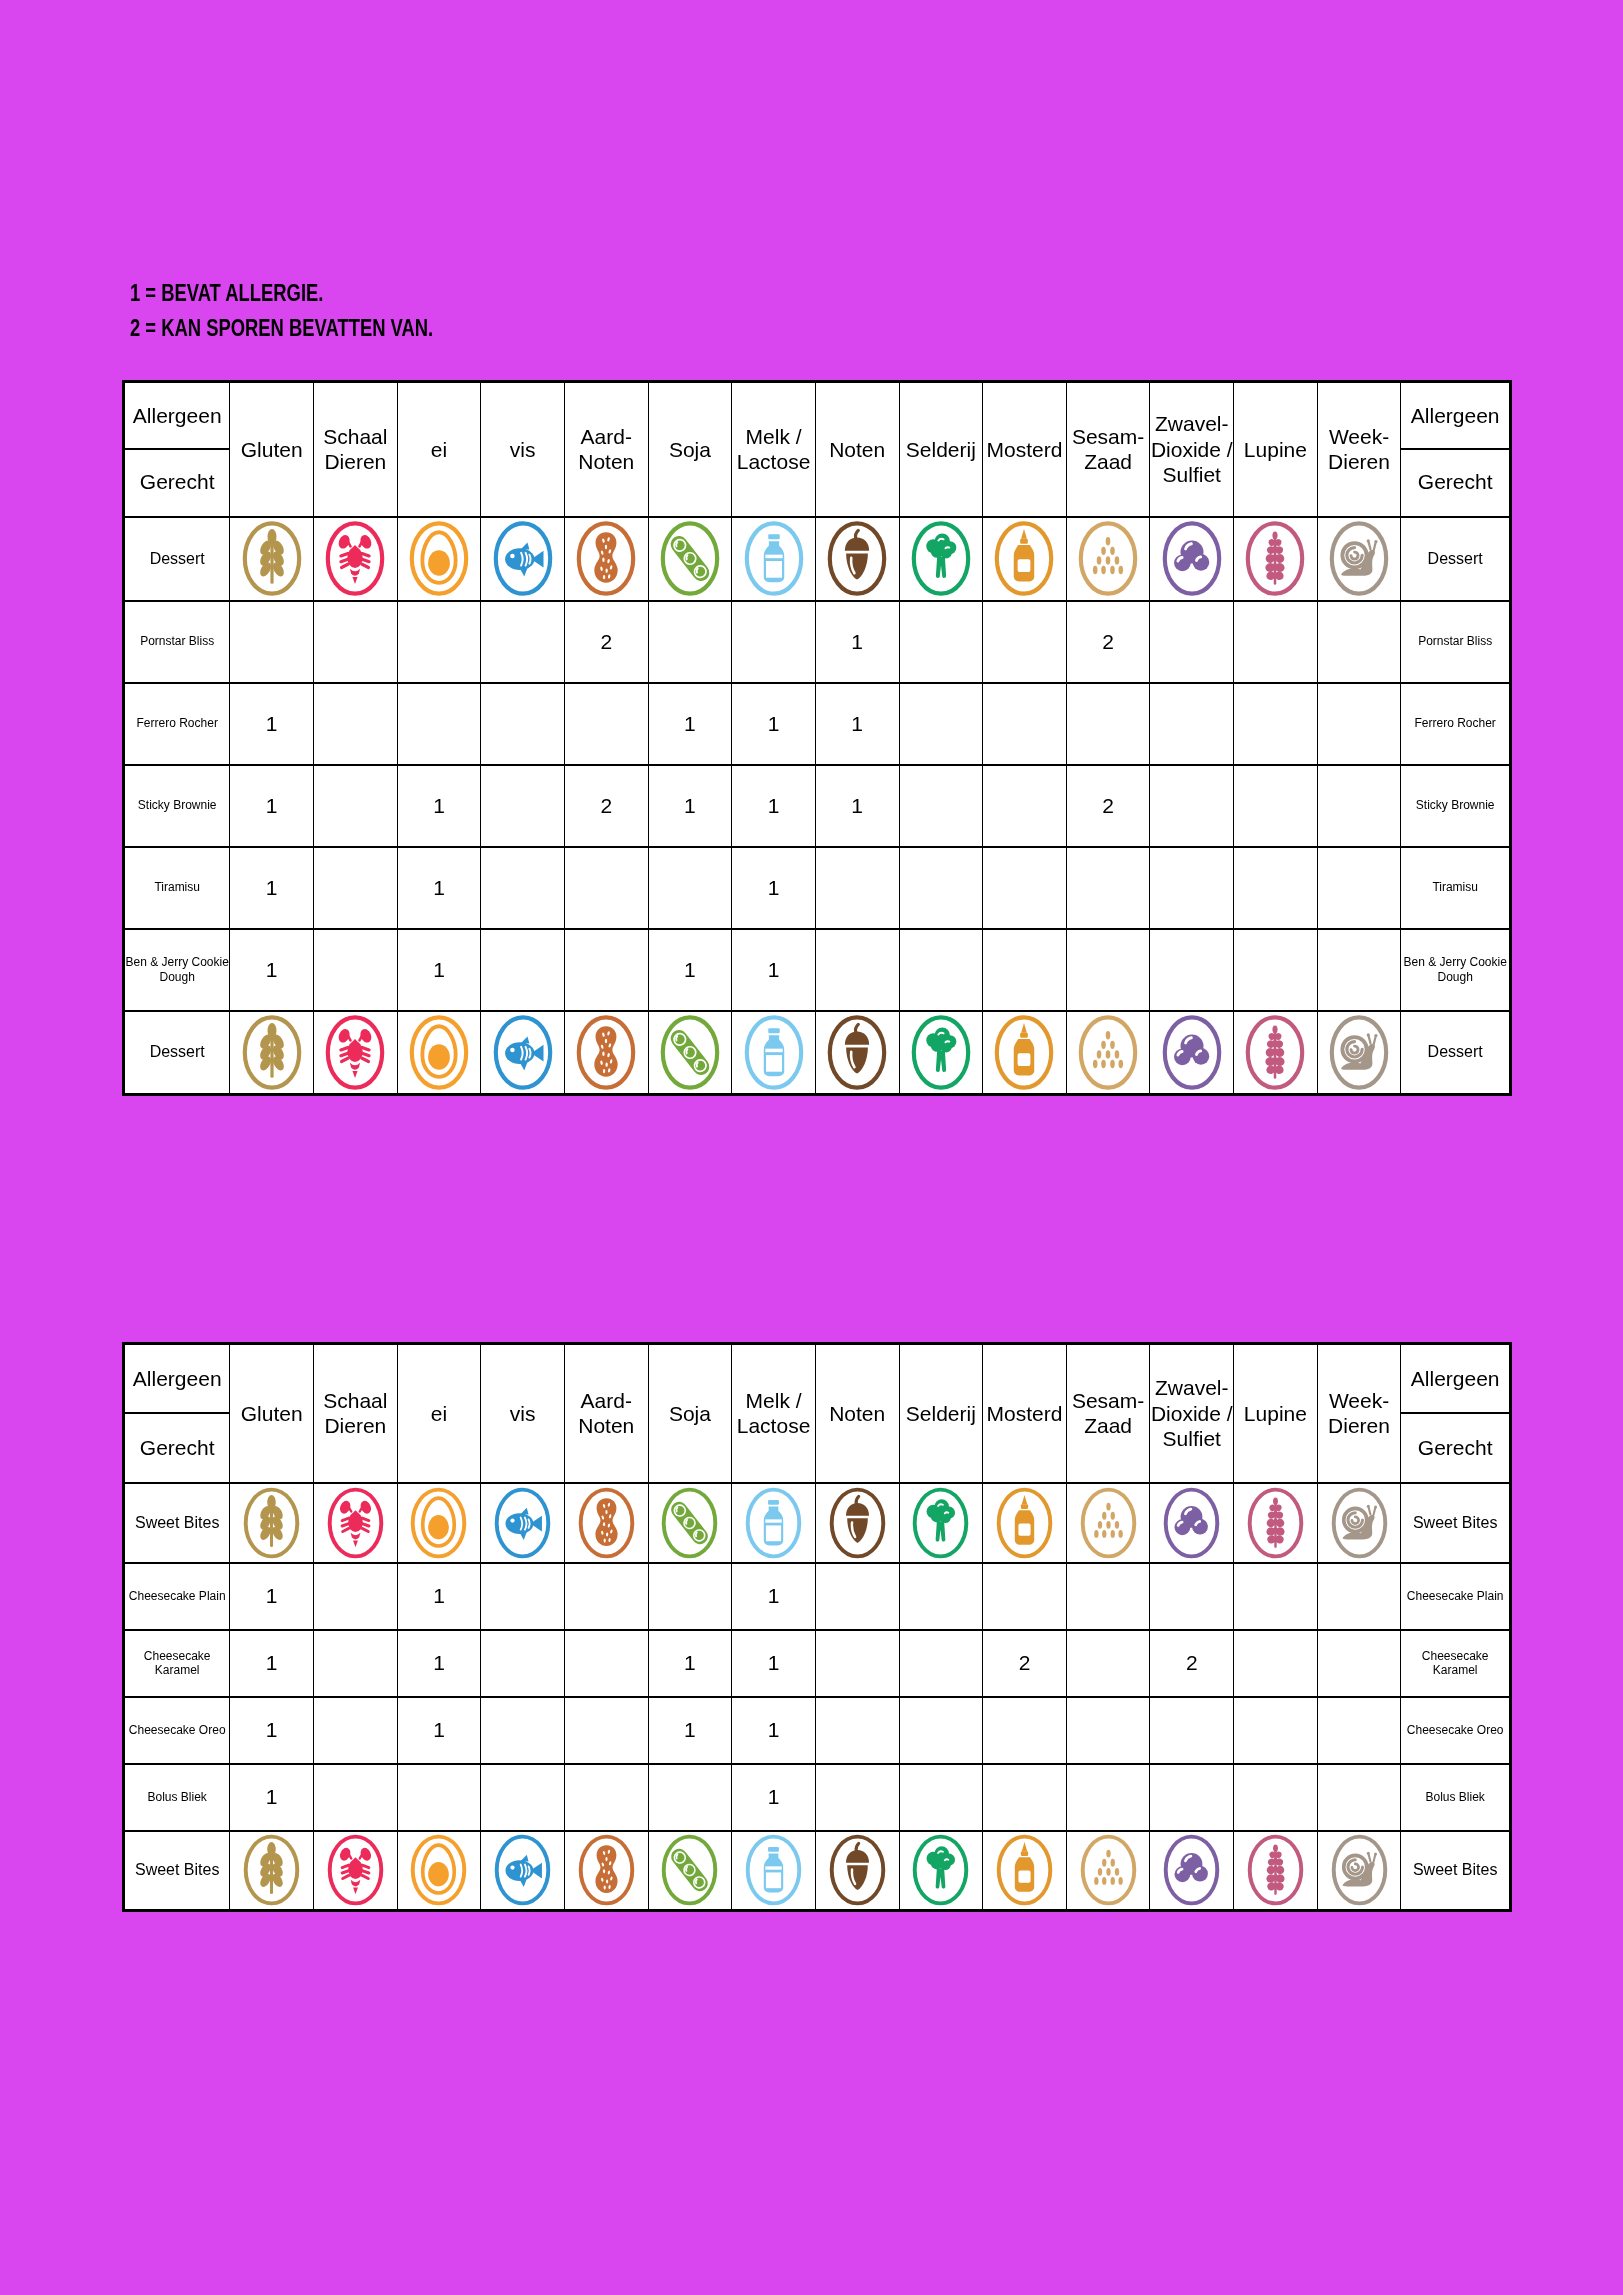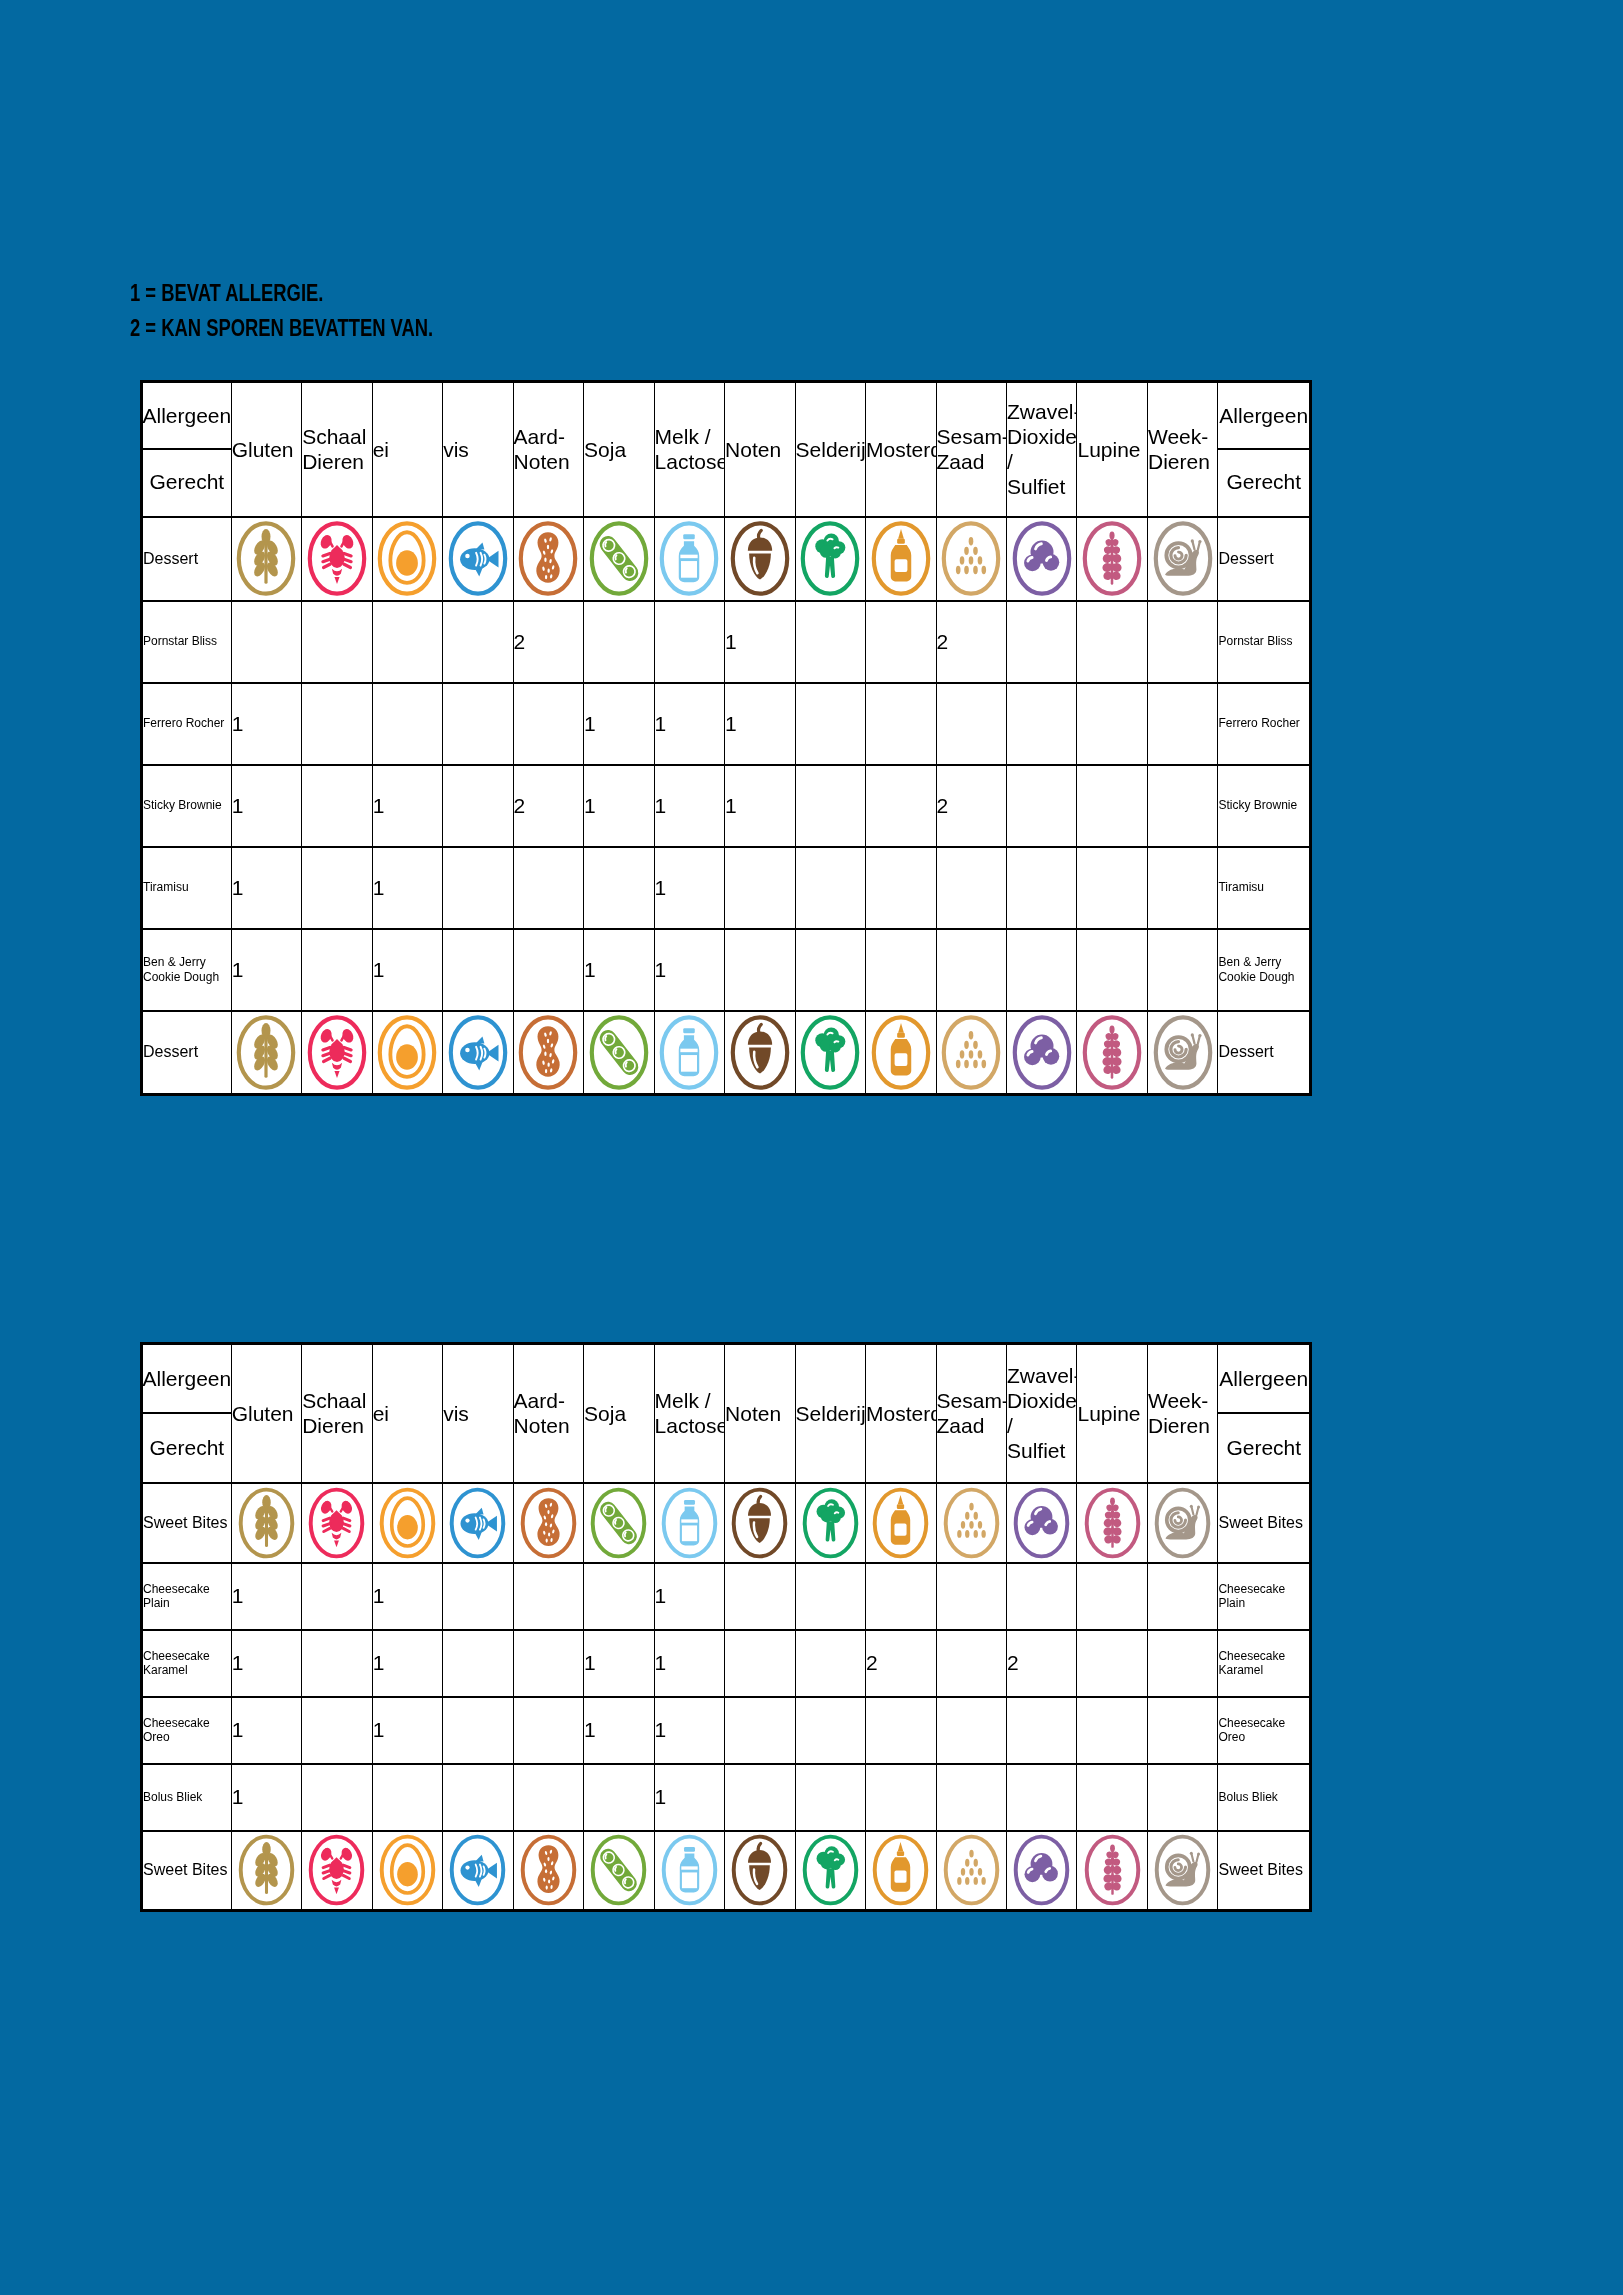--- a/index.html
+++ b/index.html
@@ -1,30 +1,30 @@
 <!DOCTYPE html>
 <html style="font-size:9px"><head>
 <meta charset="utf-8">
 <style>
   * { box-sizing: border-box; margin: 0; padding: 0; }
   html, body { background: #ffffff; }
   body { font-family: "Liberation Sans", sans-serif; color: #000; }
-  .page { position: relative; width: 1623px; height: 2295px; background: #0369a1; overflow: hidden; }
+  .page { position: relative; width: 1623px; height: 2295px; background: #d946ef; overflow: hidden; }
 
   .legend {
     position: absolute; left: 130px; top: 276px;
     font-size: 23.6px; font-weight: 700; line-height: 1.5;
     letter-spacing: 0px; transform: scaleX(0.78); transform-origin: left top;
     white-space: nowrap;
   }
 
   .allergen-table {
-    position: absolute; left: 140px; width: 1172px;
+    position: absolute; left: 122px; width: 1390px;
     border-collapse: collapse; table-layout: fixed;
-    background: #fff;
+    text-align: center; background: #fff;
     border: 3.4px solid #000;
   }
   #table-0 { top: 380px; }
   #table-1 { top: 1342px; }
 
   .allergen-table td {
     border: 1.1px solid #000;
     border-top-width: 2.2px; border-bottom-width: 2.2px;
     vertical-align: middle; padding: 0; overflow: hidden;
   }

